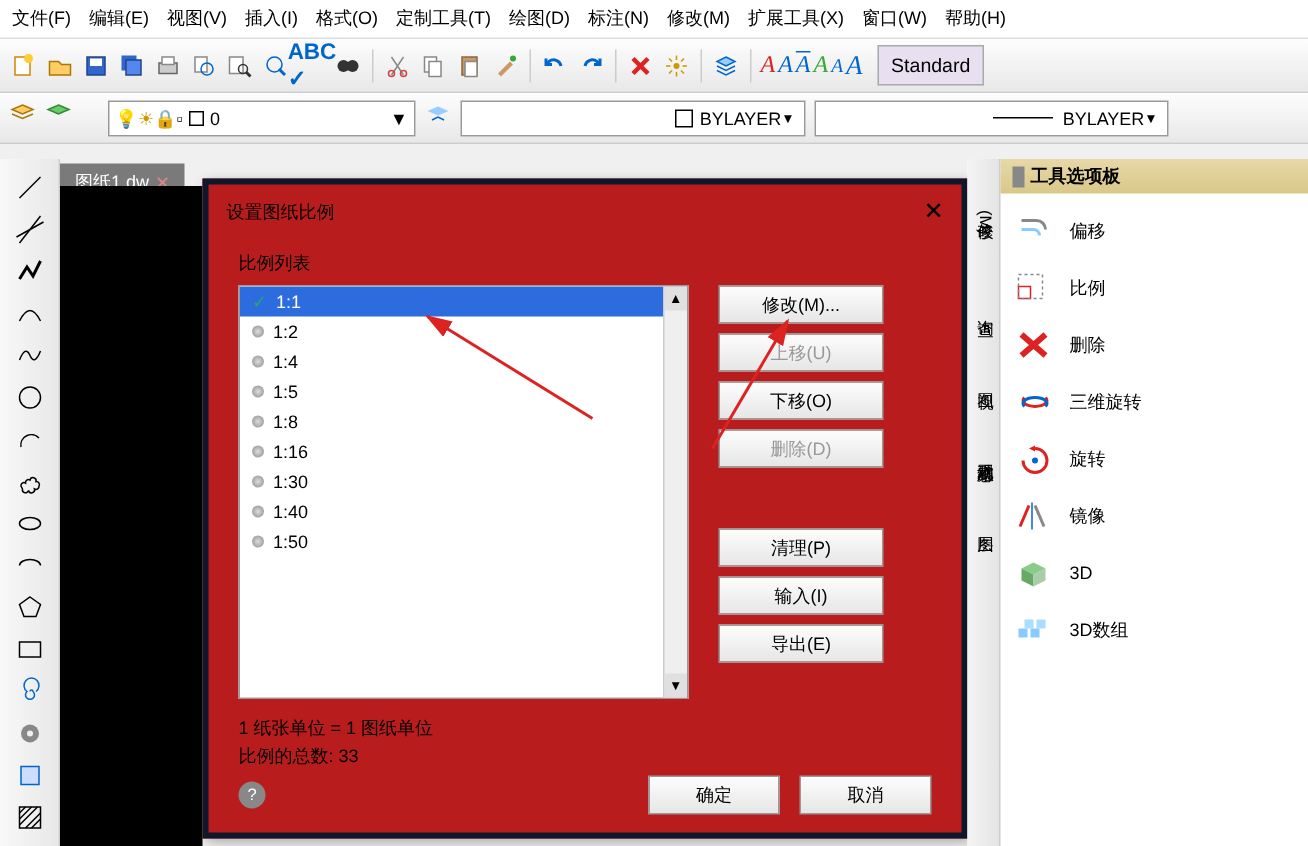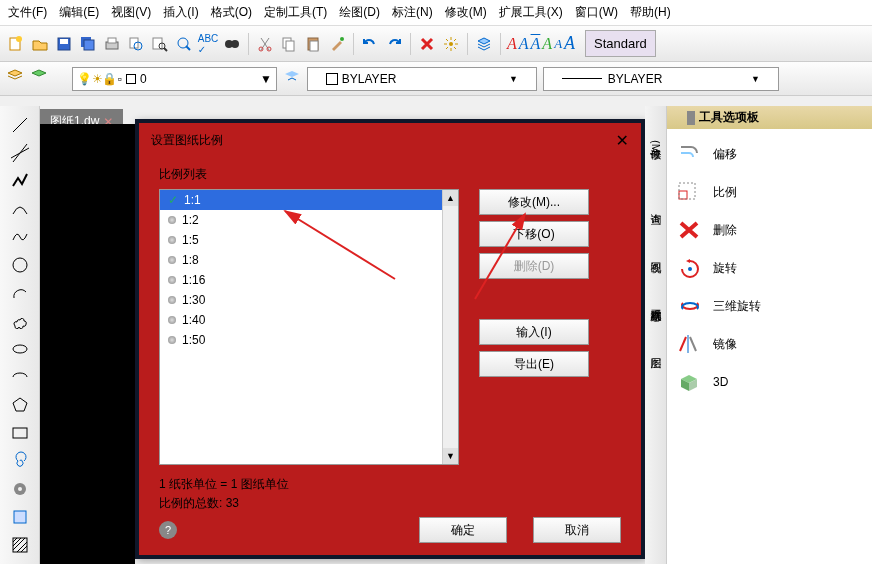--- a/index.html
+++ b/index.html
@@ -5,25 +5,25 @@
 *{margin:0;padding:0;box-sizing:border-box;font-family:"Microsoft YaHei",SimSun,sans-serif;font-size:12px}
 body{background:#f0f0f0;width:872px;height:564px;overflow:hidden;position:relative}
 .menubar{background:#fff;border-bottom:1px solid #ddd;padding:4px 8px;display:flex;gap:12px}
 .menubar span{cursor:default}
 .toolbar1{background:linear-gradient(#fdfdfd,#e8e8e8);border-bottom:1px solid #ccc;padding:4px 6px;display:flex;align-items:center;gap:4px;height:36px}
 .toolbar1 .ico{width:20px;height:20px;display:inline-flex;align-items:center;justify-content:center}
 .toolbar1 .sep{width:1px;height:22px;background:#ccc;margin:0 2px}
 .toolbar2{background:linear-gradient(#fdfdfd,#e8e8e8);border-bottom:1px solid #ccc;padding:4px 6px;display:flex;align-items:center;gap:6px;height:34px}
 .layerctl{display:flex;align-items:center;background:#fff;border:1px solid #999;padding:2px 4px;height:24px}
 .layerctl input{border:none;outline:none;width:120px}
-.combo{display:flex;align-items:center;background:#fff;border:1px solid #999;padding:2px 18px;height:24px;justify-content:space-between}
+.combo{display:flex;align-items:center;background:#fff;border:1px solid #999;padding:2px 6px;height:24px;justify-content:flex-end}
 .combo .dd{font-size:9px}
 .tab{background:#7a7a7a;color:#fff;padding:4px 10px;display:inline-flex;align-items:center;gap:4px}
 .tab .x{color:#d88}
-.tooloptbar{background:linear-gradient(#e8d8a8,#d8c888);padding:3px 20px;font-weight:bold;display:flex;align-items:center}
+.tooloptbar{background:linear-gradient(#e8d8a8,#d8c888);padding:3px 8px;font-weight:bold;display:flex;align-items:center}
 .tooloptbar::before{content:"";width:8px;height:14px;background:#888;margin-right:4px}
 .leftbar{position:absolute;left:0;top:106px;width:40px;background:linear-gradient(90deg,#f8f8f8,#e8e8e8);border-right:1px solid #ccc;height:458px;display:flex;flex-direction:column;align-items:center;gap:6px;padding-top:8px}
 .leftbar .ti{width:22px;height:22px;display:flex;align-items:center;justify-content:center}
 .canvas{position:absolute;left:40px;top:124px;width:95px;height:440px;background:#000}
 .tabrow{position:absolute;left:40px;top:109px;height:18px}
 .dialog{position:absolute;left:135px;top:119px;width:510px;height:440px;background:#b91c1c;border:4px solid #0f172a;box-shadow:2px 2px 8px rgba(0,0,0,0.3)}
 .dlgtitle{padding:8px 12px;display:flex;justify-content:space-between;align-items:center;font-size:13px}
 .dlgtitle .cx{font-size:16px;cursor:default}
 .dlgbody{padding:8px 20px}
 .listlbl{margin-bottom:6px}
@@ -36,21 +36,21 @@
 .scroll{position:absolute;right:0;top:0;width:16px;height:100%;background:#efefef;border-left:1px solid #ccc}
 .scroll .ar{height:16px;display:flex;align-items:center;justify-content:center;background:#e0e0e0;font-size:9px}
 .btns{margin-left:20px;display:flex;flex-direction:column;gap:6px}
 .btns button{width:110px;height:26px;background:linear-gradient(#fdfdfd,#e6e6e6);border:1px solid #999;cursor:default}
 .btns button.hl{border:1px solid #2d6cdf;box-shadow:0 0 2px #2d6cdf}
 .btns button:disabled{color:#999}
 .btns .gap{height:28px}
 .dlginfo{margin-top:10px;line-height:1.6}
 .dlgfoot{position:absolute;bottom:12px;left:20px;right:20px;display:flex;justify-content:space-between;align-items:center}
 .dlgfoot .help{width:18px;height:18px;border-radius:50%;background:#888;color:#fff;display:flex;align-items:center;justify-content:center;font-size:11px}
-.dlgfoot .fb{display:flex;gap:26px}
+.dlgfoot .fb{display:flex;gap:13px}
 .dlgfoot button{width:88px;height:26px;background:linear-gradient(#fdfdfd,#e6e6e6);border:1px solid #999}
 .rside{position:absolute;right:0;top:106px;width:227px;height:458px;background:#fff;display:flex}
 .vtabs{width:22px;background:linear-gradient(90deg,#f4f4f4,#e4e4e4);border-right:1px solid #ccc;display:flex;flex-direction:column;align-items:center;padding-top:30px;gap:40px}
 .vtab{writing-mode:vertical-rl;font-size:11px;padding:4px 2px}
 .rlist{flex:1;padding:6px 4px}
 .ritem{display:flex;align-items:center;gap:8px;padding:6px 4px}
 .ritem .ric{width:30px;height:26px;display:flex;align-items:center;justify-content:center}
 .arrow{position:absolute;pointer-events:none}
 .stdbox{background:#e8e0f0;border:1px solid #aaa;padding:5px 8px;font-size:13px;margin-left:6px}
 .aaa{display:flex;align-items:center;gap:2px}
@@ -117,21 +117,21 @@
         <circle cx="10" cy="10" r="3" fill="none" stroke="#333"></circle>
         <line x1="12" y1="12" x2="15" y2="15" stroke="#333" stroke-width="2"></line>
       </svg>
     </span>
   <span class="ico">
       <svg width="16" height="16">
         <circle cx="7" cy="7" r="5" fill="none" stroke="#06c"></circle>
         <line x1="10" y1="10" x2="14" y2="14" stroke="#06c" stroke-width="2"></line>
       </svg>
     </span>
-  <span class="ico" style="font-size:10px;font-weight:normal;color:#06c">ABC<br>✓</span>
+  <span class="ico" style="font-size:15px;font-weight:bold;color:#06c">ABC<br>✓</span>
   <span class="ico">
       <svg width="16" height="16">
         <circle cx="5" cy="8" r="4" fill="#333"></circle>
         <circle cx="11" cy="8" r="4" fill="#333"></circle>
       </svg>
     </span>
   <span class="sep"></span>
   <span class="ico">
       <svg width="16" height="16">
         <path d="M4 2l8 12M12 2l-8 12" stroke="#888"></path>
@@ -345,20 +345,24 @@
         <div class="scaleitem sel">
             <span class="chk">✓</span>
             <span>1:1</span>
           </div>
         <div class="scaleitem">
             <span class="bullet"></span>
             <span>1:2</span>
           </div>
         <div class="scaleitem">
             <span class="bullet"></span>
+            <span>1:4</span>
+          </div>
+        <div class="scaleitem">
+            <span class="bullet"></span>
             <span>1:5</span>
           </div>
         <div class="scaleitem">
             <span class="bullet"></span>
             <span>1:8</span>
           </div>
         <div class="scaleitem">
             <span class="bullet"></span>
             <span>1:16</span>
           </div>
@@ -376,23 +380,25 @@
           </div>
         <div class="scroll">
             <div class="ar">▲</div>
             <div style="position:absolute;bottom:0;width:100%">
               <div class="ar">▼</div>
             </div>
           </div>
       </div>
       <div class="btns">
         <button>修改(M)...</button>
+        <button disabled="">上移(U)</button>
         <button>下移(O)</button>
         <button disabled="">删除(D)</button>
         <div class="gap"></div>
+        <button>清理(P)</button>
         <button>输入(I)</button>
         <button>导出(E)</button>
       </div>
     </div>
     <div class="dlginfo">
       <div>1 纸张单位 = 1 图纸单位</div>
       <div>比例的总数: 33</div>
     </div>
   </div>
   <div class="dlgfoot">
@@ -447,51 +453,62 @@
           <span class="ric">
             <svg width="26" height="22">
               <path d="M4 4l16 14M20 4L4 18" stroke="#d22" stroke-width="4"></path>
             </svg>
           </span>
           <span>删除</span>
         </div>
       <div class="ritem">
           <span class="ric">
             <svg width="26" height="22">
+              <path d="M6 8a8 4 0 1 0 14 0" stroke="#d22" fill="none" stroke-width="2"></path>
+              <path d="M6 14a8 4 0 1 1 14 0" stroke="#06c" fill="none" stroke-width="2"></path>
+            </svg>
+          </span>
+          <span>三维旋转</span>
+        </div>
+      <div class="ritem">
+          <span class="ric">
+            <svg width="26" height="22">
               <path d="M13 4a8 8 0 1 1-8 8" stroke="#d22" fill="none" stroke-width="2"></path>
               <path d="M9 4l4-2v4z" fill="#d22"></path>
               <circle cx="13" cy="12" r="2" fill="#06c"></circle>
             </svg>
           </span>
           <span>旋转</span>
         </div>
       <div class="ritem">
           <span class="ric">
             <svg width="26" height="22">
-              <path d="M6 8a8 4 0 1 0 14 0" stroke="#d22" fill="none" stroke-width="2"></path>
-              <path d="M6 14a8 4 0 1 1 14 0" stroke="#06c" fill="none" stroke-width="2"></path>
-            </svg>
-          </span>
-          <span>三维旋转</span>
-        </div>
-      <div class="ritem">
-          <span class="ric">
-            <svg width="26" height="22">
               <path d="M11 2v18" stroke="#06c"></path>
               <path d="M3 18l6-14" stroke="#d22" stroke-width="2"></path>
               <path d="M19 18l-6-14" stroke="#888" stroke-width="2"></path>
             </svg>
           </span>
           <span>镜像</span>
         </div>
       <div class="ritem">
           <span class="ric">
             <svg width="26" height="22">
               <path d="M4 8l8-4 8 4-8 4z" fill="#8c8"></path>
               <path d="M4 8v8l8 4v-8z" fill="#6a6"></path>
               <path d="M20 8v8l-8 4v-8z" fill="#aca"></path>
             </svg>
           </span>
           <span>3D</span>
         </div>
+      <div class="ritem">
+          <span class="ric">
+            <svg width="26" height="22">
+              <rect x="2" y="10" width="6" height="6" fill="#8cf"></rect>
+              <rect x="10" y="10" width="6" height="6" fill="#8cf"></rect>
+              <rect x="6" y="4" width="6" height="6" fill="#adf"></rect>
+              <rect x="14" y="4" width="6" height="6" fill="#adf"></rect>
+            </svg>
+          </span>
+          <span>3D数组</span>
+        </div>
     </div>
   </div>
 </div>
 
 </body></html>

